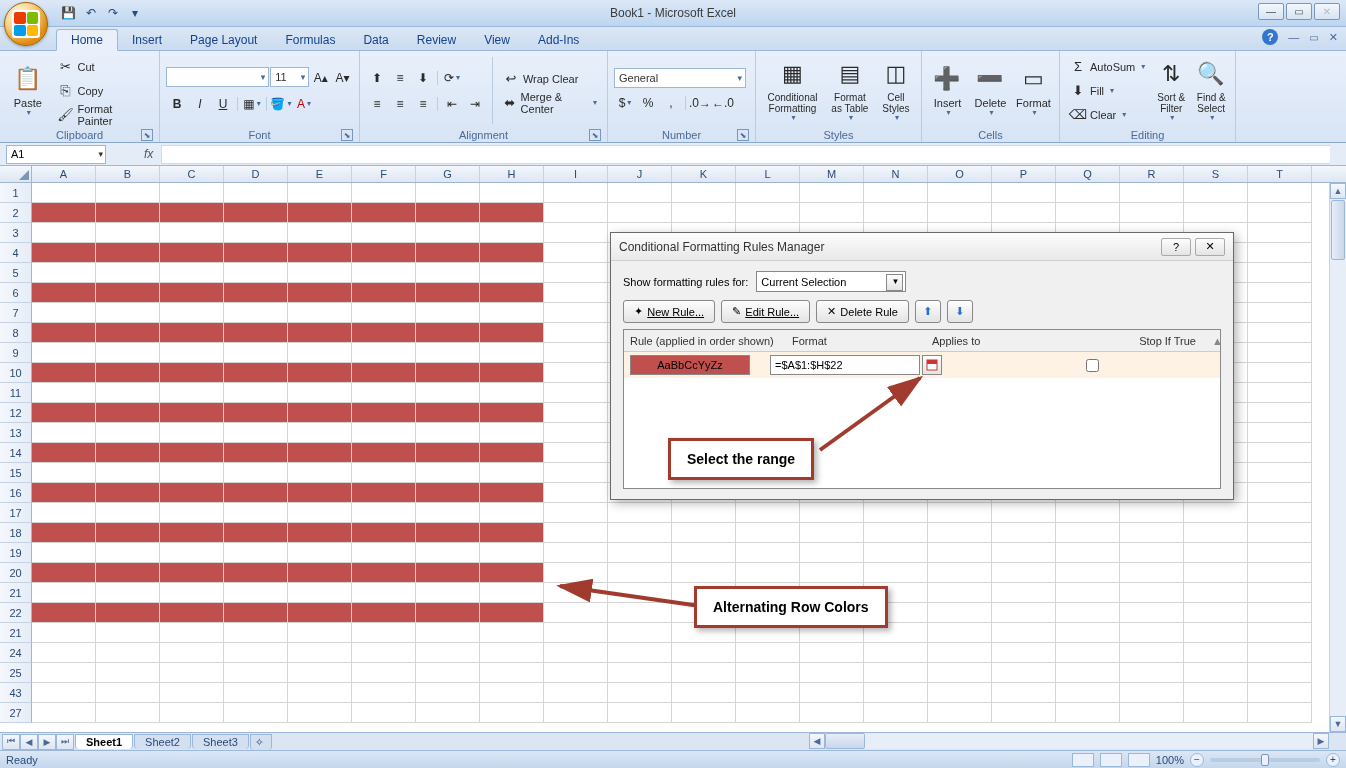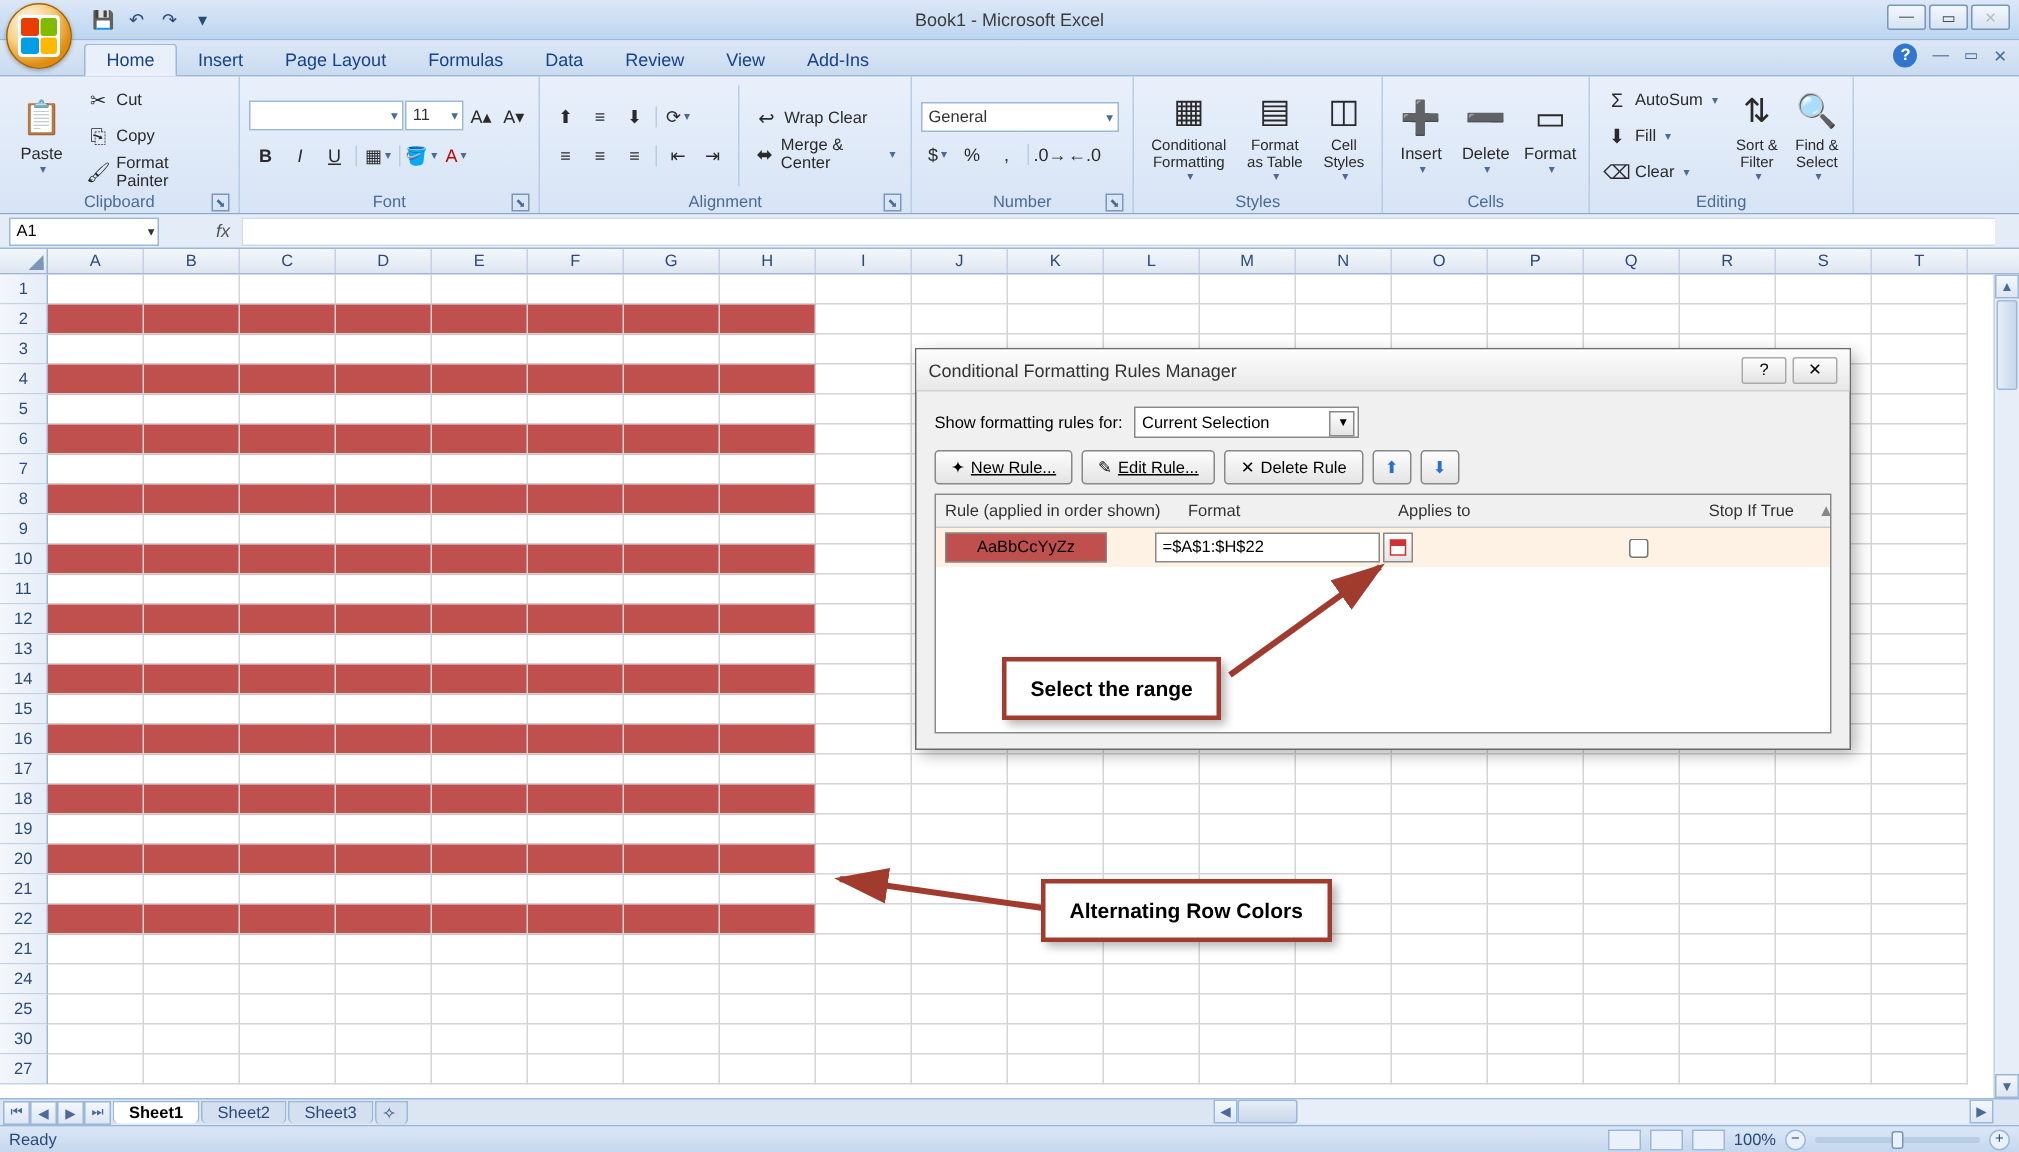--- a/index.html
+++ b/index.html
@@ -97,21 +97,21 @@
 .dlg-combo::after{content:"";position:absolute;right:2px;top:2px;width:15px;height:15px;border:1px solid #888;background:linear-gradient(#fdfdfd,#e4e4e4);}
 .dlg-combo .arr{position:absolute;right:6px;font-size:8px;z-index:2;}
 .dlg-btnbar{display:flex;gap:6px;margin-bottom:6px;}
 .dlg-btn{height:23px;padding:0 10px;border:1px solid #888;background:linear-gradient(#fdfdfd,#e4e4e4);display:flex;align-items:center;gap:4px;cursor:pointer;border-radius:3px;}
 .dlg-btn.sq{width:26px;padding:0;justify-content:center;}
 .rules-box{border:1px solid #888;background:#fff;height:160px;}
 .rules-head{display:flex;background:#f0f0f0;border-bottom:1px solid #ccc;height:22px;align-items:center;}
 .rules-head div{padding:0 6px;font-size:11px;color:#333;}
 .rule-row{display:flex;height:26px;align-items:center;background:#fdf2e3;}
 .rule-cell{padding:0 6px;font-size:11px;display:flex;align-items:center;height:100%;}
-.fmt-preview{background:#c0504d;color:#000;width:108px;height:20px;display:flex;align-items:center;justify-content:center;border:1px solid #888;}
+.fmt-preview{background:#c0504d;color:#000;width:120px;height:20px;display:flex;align-items:center;justify-content:center;border:1px solid #888;}
 .applies-input{width:150px;height:20px;border:1px solid #888;background:#fff;padding:0 4px;display:flex;align-items:center;}
 .range-btn{width:20px;height:20px;border:1px solid #888;background:linear-gradient(#fdfdfd,#e4e4e4);margin-left:2px;display:flex;align-items:center;justify-content:center;}
 .dlg-footer{display:flex;justify-content:flex-end;gap:8px;padding:8px 12px;border-top:1px solid #cfcfcf;background:#f0f0f0;}
 .dlg-footer .dlg-btn{width:74px;justify-content:center;}
 
 
 .callout{position:absolute;background:#fff;border:3px solid #a03b2d;padding:10px 16px;font-weight:bold;font-size:14px;color:#000;box-shadow:3px 3px 6px rgba(0,0,0,.3);z-index:60;}
 .arrow-svg{position:absolute;z-index:55;pointer-events:none;}
 </style>
 </head>
@@ -933,21 +933,21 @@
         <div class="cell" style="width: 64px;"></div>
         <div class="cell" style="width: 64px;"></div>
         <div class="cell" style="width: 64px;"></div>
         <div class="cell" style="width: 64px;"></div>
         <div class="cell" style="width: 64px;"></div>
         <div class="cell" style="width: 64px;"></div>
         <div class="cell" style="width: 64px;"></div>
         <div class="cell" style="width: 64px;"></div>
       </div>
       <div class="gridrow">
-        <div class="rowhead">30</div>
+        <div class="rowhead">43</div>
         <div class="cell" style="width: 64px;"></div>
         <div class="cell" style="width: 64px;"></div>
         <div class="cell" style="width: 64px;"></div>
         <div class="cell" style="width: 64px;"></div>
         <div class="cell" style="width: 64px;"></div>
         <div class="cell" style="width: 64px;"></div>
         <div class="cell" style="width: 64px;"></div>
         <div class="cell" style="width: 64px;"></div>
         <div class="cell" style="width: 64px;"></div>
         <div class="cell" style="width: 64px;"></div>

